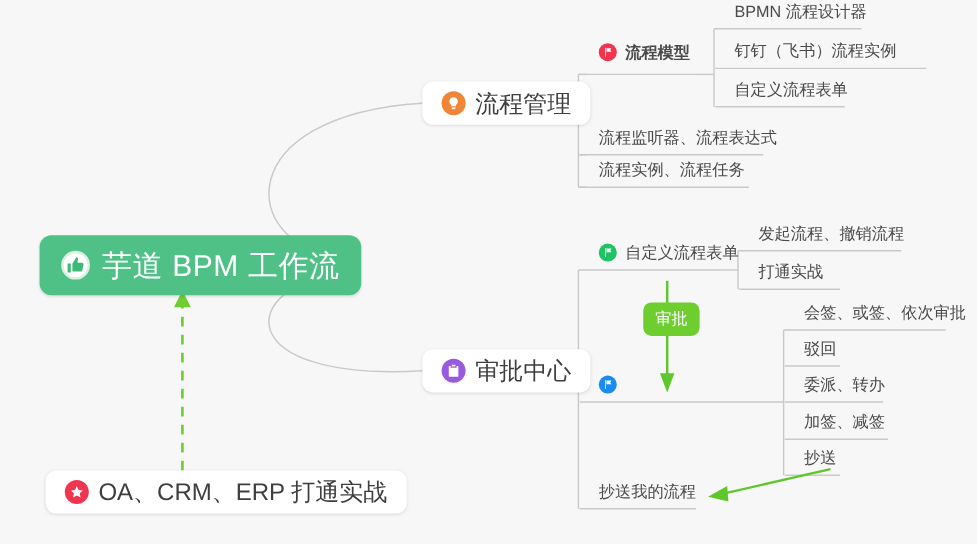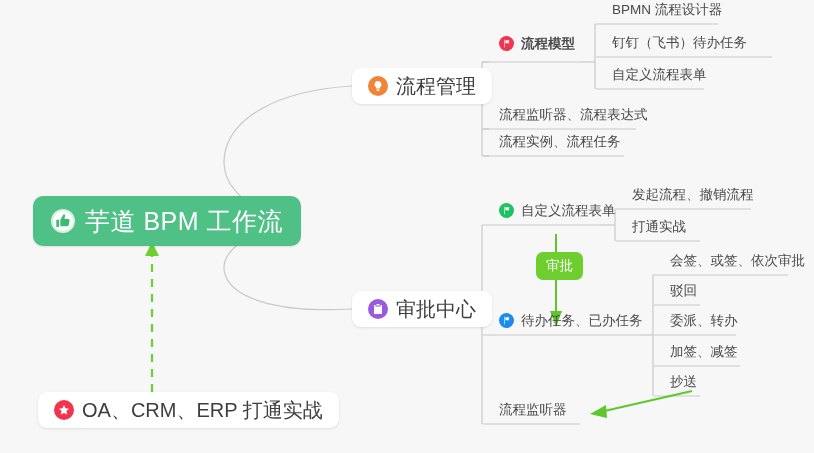--- a/index.html
+++ b/index.html
@@ -164,21 +164,21 @@
   </div>
 
   <div class="node leaf" style="left:489px; top:130px;">
     <span class="label">流程实例、流程任务</span>
   </div>
 
   <div class="node leaf" style="left:602px; top:-2px;">
     <span class="label">BPMN 流程设计器</span>
   </div>
   <div class="node leaf" style="left:602px; top:31px;">
-    <span class="label">钉钉（飞书）待办任务</span>
+    <span class="label">钉钉（飞书）流程实例</span>
   </div>
   <div class="node leaf" style="left:602px; top:63px;">
     <span class="label">自定义流程表单</span>
   </div>
 
   <div class="node card" style="left:352px; top:291px;">
     <span class="ic ic-clip">
       <svg width="12" height="12" viewBox="0 0 24 24" fill="#ffffff">
         <path d="M9 2h6v3H9zM5 4h2v3h10V4h2a1 1 0 0 1 1 1v16a1 1 0 0 1-1 1H5a1 1 0 0 1-1-1V5a1 1 0 0 1 1-1zm2 8h10v1.6H7zm0 4h7v1.6H7z"></path>
       </svg>
@@ -205,41 +205,40 @@
   <div class="node badge" style="left:536px; top:252px;">
     <span class="label">审批</span>
   </div>
 
   <div class="node leaf" style="left:489px; top:309px;">
     <span class="ic ic-sm ic-flag-blue">
       <svg width="9" height="9" viewBox="0 0 24 24" fill="#ffffff">
         <path d="M6 2h1.6v20H6zM9 3h11l-2.6 4.2L20 11H9z"></path>
       </svg>
     </span>
-    <span class="label">待办任务、已办任务</span>
   </div>
 
   <div class="node leaf" style="left:660px; top:249px;">
     <span class="label">会签、或签、依次审批</span>
   </div>
   <div class="node leaf" style="left:660px; top:279px;">
     <span class="label">驳回</span>
   </div>
   <div class="node leaf" style="left:660px; top:309px;">
     <span class="label">委派、转办</span>
   </div>
   <div class="node leaf" style="left:660px; top:340px;">
     <span class="label">加签、减签</span>
   </div>
   <div class="node leaf" style="left:660px; top:370px;">
     <span class="label">抄送</span>
   </div>
 
   <div class="node leaf" style="left:489px; top:398px;">
-    <span class="label">流程监听器</span>
+    <span class="label">抄送我的流程</span>
   </div>
 
   <div class="node card" style="left:38px; top:392px;">
     <span class="ic ic-star">
       <svg width="12" height="12" viewBox="0 0 24 24" fill="#ffffff">
         <path d="M12 2l3 6.5 7 .9-5.1 4.8 1.3 7L12 17.8 5.8 21.2l1.3-7L2 9.4l7-.9z"></path>
       </svg>
     </span>
     <span class="label">OA、CRM、ERP 打通实战</span>
   </div>

